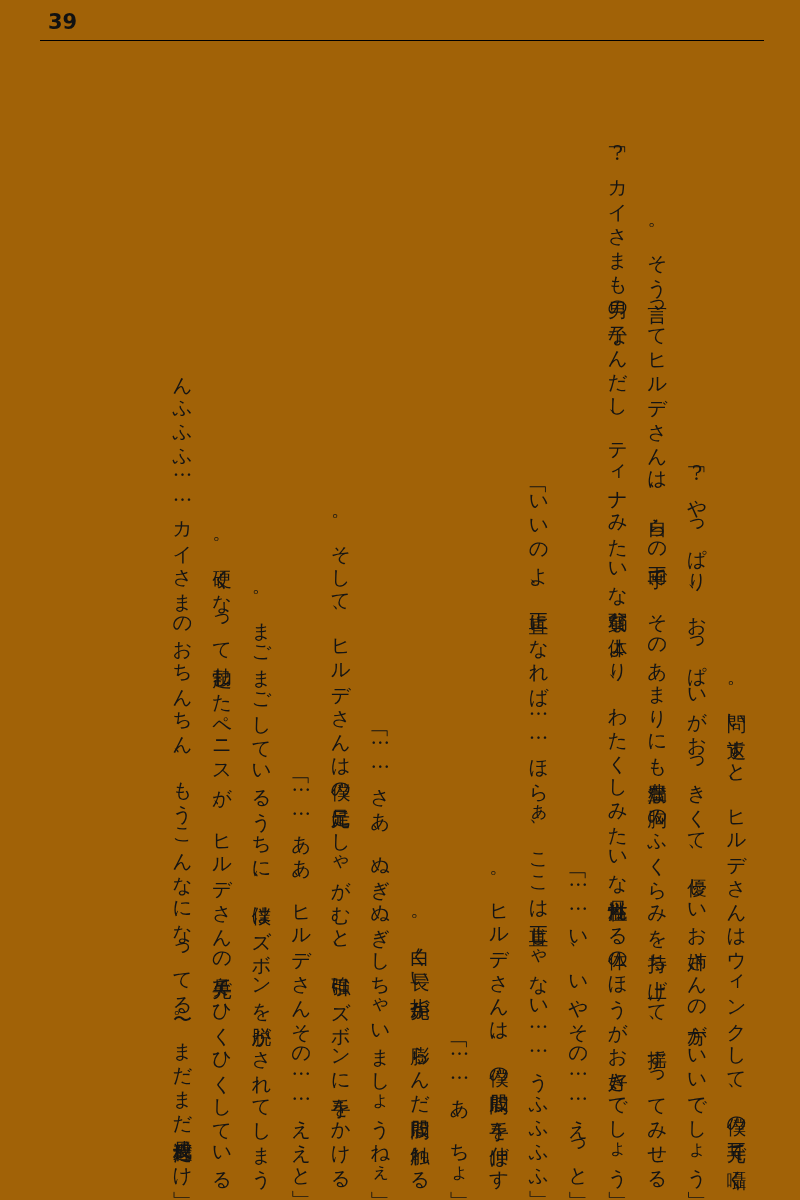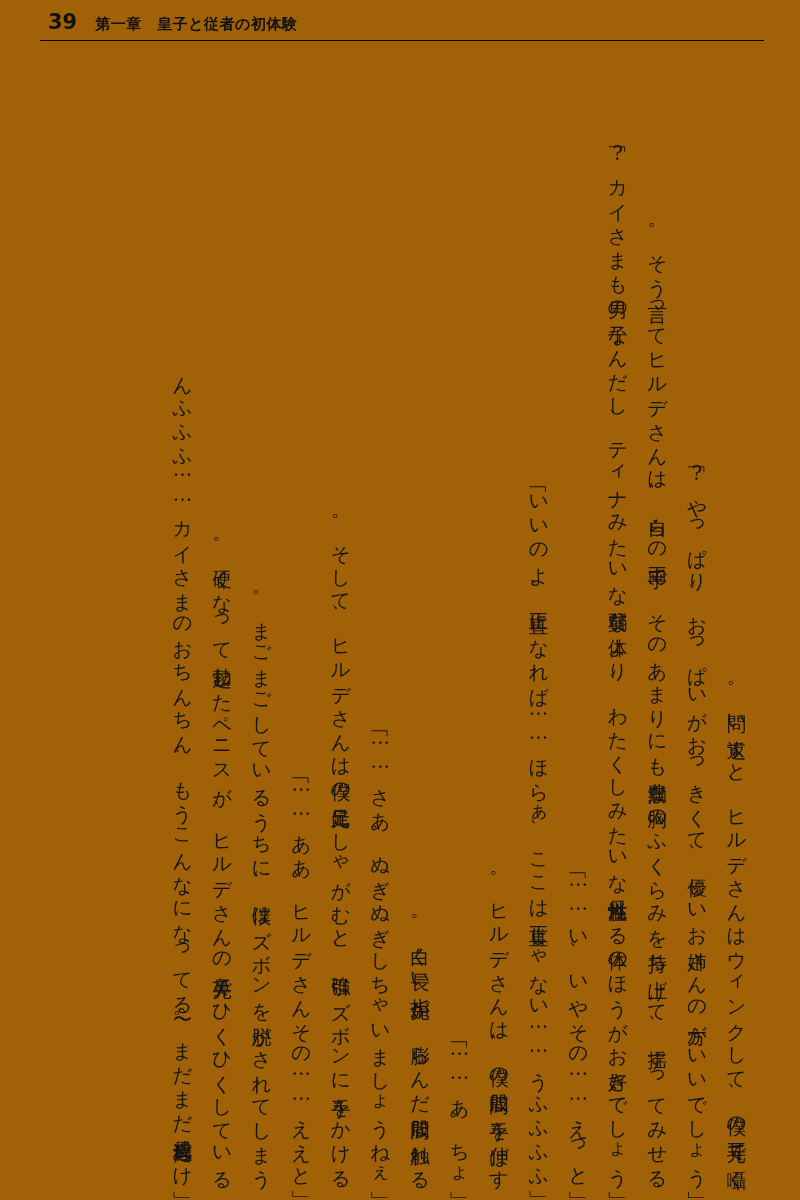--- a/index.html
+++ b/index.html
@@ -83,21 +83,20 @@
     display: block;
   }
 </style>
 </head>
 <body>
 
 <div class="page">
 
   <div class="header">
     <span class="page-number">39</span>
-    <span class="chapter-title">第一章　皇子と従者の初体験</span>
   </div>
   <div class="header-rule"></div>
 
   <div class="body-area">
     <div class="vtext" id="vtext"><span class="vline">問い返すと、ヒルデさんはウィンクして、僕の耳元で囁く。</span><span class="vline">「やっぱり、おっぱいがおっきくて、優しいお姉さんの方がいいでしょう?」</span><span class="vline">そう言ってヒルデさんは、自らの両手で、そのあまりにも豊満な胸のふくらみを持ち上げて、揺すってみせる。</span><span class="vline">「カイさまも男の子なんだし、ティナみたいな貧弱な体より、わたくしみたいな母性溢れる体のほうがお好きでしょう?」</span><span class="vline">「い、いやその……えっと……」</span><span class="vline">「いいのよ、正直になれば……ほらぁ、ここは正直じゃない……うふふふふ」</span><span class="vline">ヒルデさんは、僕の股間に手を伸ばす。</span><span class="vline">「あ、ちょ……」</span><span class="vline">白く長い指先が、膨らんだ股間に触れる。</span><span class="vline">「さあ、ぬぎぬぎしちゃいましょうねぇ……」</span><span class="vline">そして、ヒルデさんは僕の足元にしゃがむと、強引にズボンに手をかける。</span><span class="vline">「ああ、ヒルデさんその……ええと……」</span><span class="vline">まごまごしているうちに、僕はズボンを脱がされてしまう。</span><span class="vline">硬くなって勃起したペニスが、ヒルデさんの鼻先でひくひくしている。</span><span class="vline">「んふふふ……カイさまのおちんちん、もうこんなになってる〜。まだまだ成長過程だけ</span></div>
   </div>
 
 </div>
 
 </body></html>

